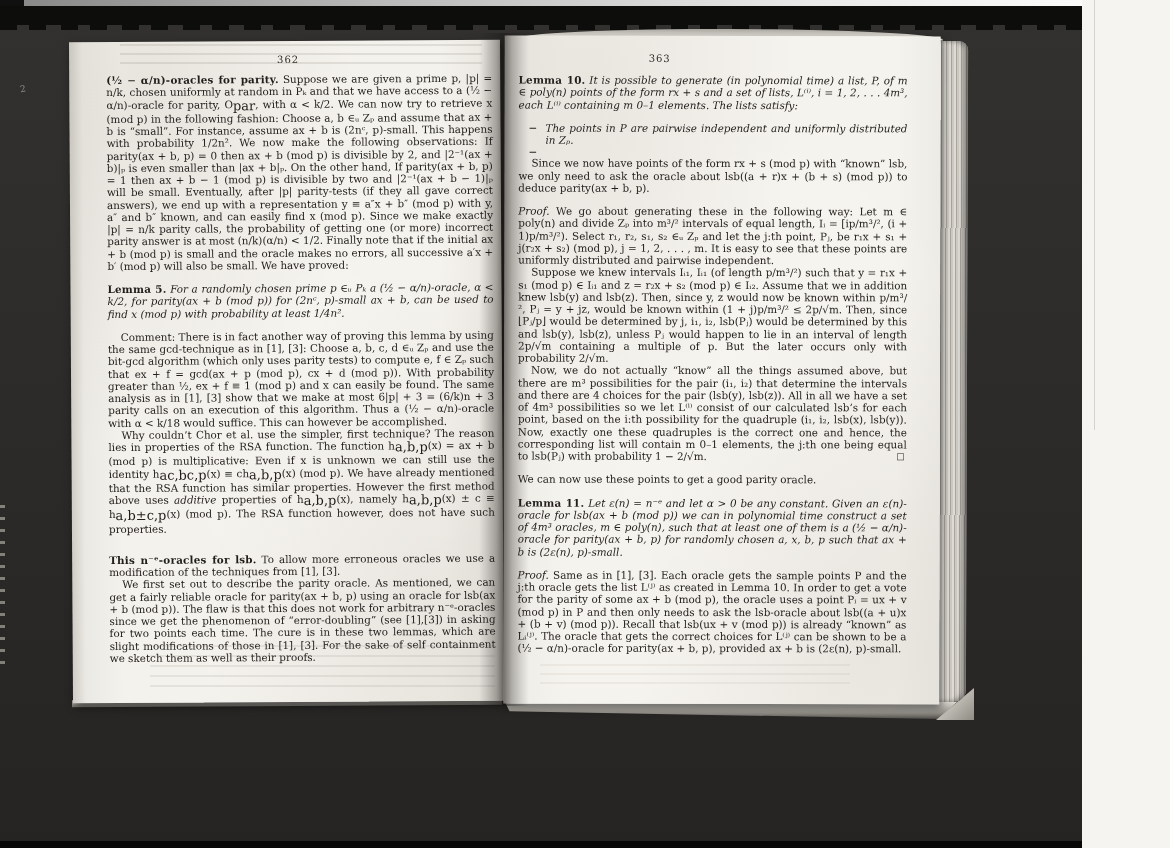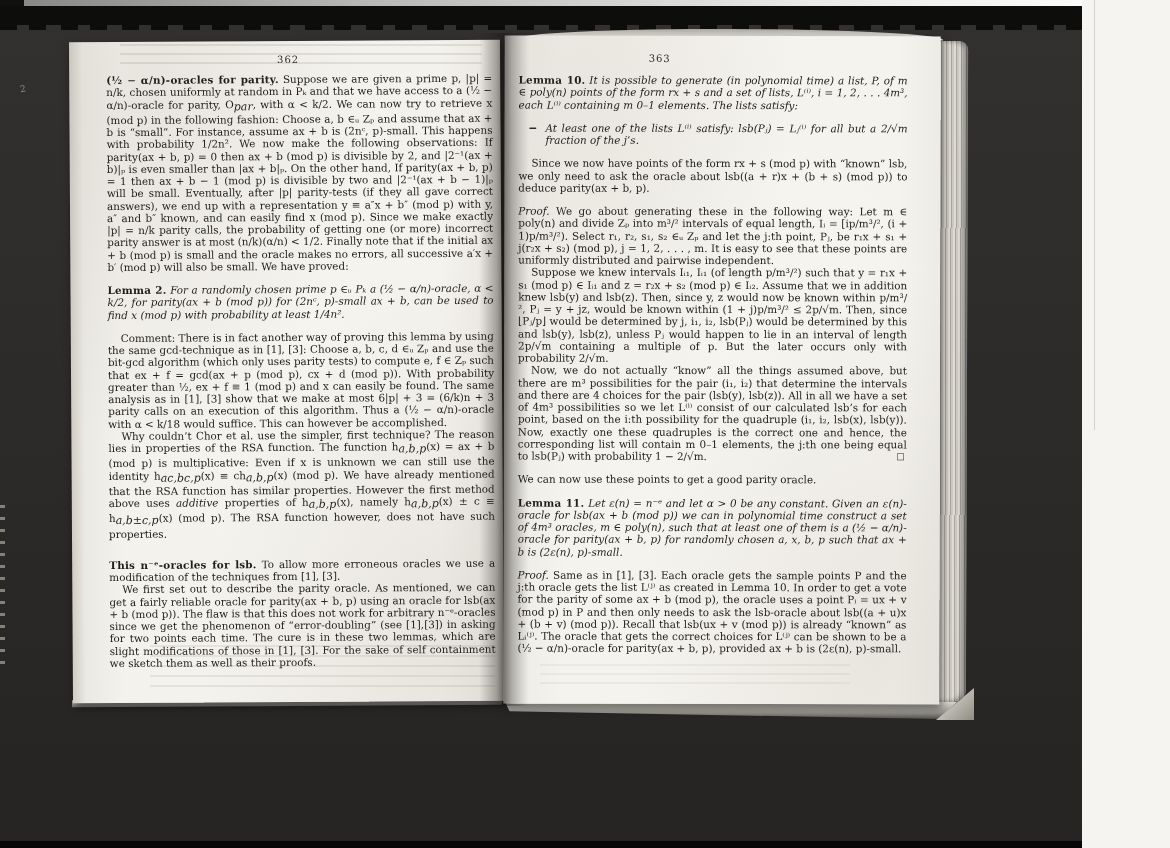--- a/index.html
+++ b/index.html
@@ -53,21 +53,21 @@
   .left-page .text-col{margin:8px 7px 0 37px;width:386px;}
   .right-page .text-col{margin:10px 0 0 14px;width:389px;}
   .blk{margin:0;padding:0;position:relative;}
   .blk.gap{margin-top:11px;}
   .blk.gap2{margin-top:19px;}
   .blk.indent{text-indent:13px;}
   .blk.li{padding-left:27px;font-style:italic;}
   .blk.li .marker{position:absolute;left:10px;font-style:normal;}
   .b{font-weight:700;letter-spacing:.2px;}
   .i{font-style:italic;}
-  .sub{font-size:11px;vertical-align:-2px;font-style:italic;}
+  .sub{font-size:13px;vertical-align:-2px;}
   .qed{position:absolute;right:2px;bottom:0;font-size:9px;font-style:normal;}
   
   .bleed{position:absolute;pointer-events:none;filter:blur(.7px);}
   .bleed-a{left:120px;top:44px;width:362px;height:27px;opacity:.5;
        background:repeating-linear-gradient(180deg,rgba(108,102,93,.30) 0 2px,transparent 2px 9px);}
   .bleed-b{left:150px;top:645px;width:345px;height:42px;opacity:.38;
        background:repeating-linear-gradient(180deg,rgba(108,102,93,.30) 0 2px,transparent 2px 10px);}
   .bleed-c{left:540px;top:664px;width:310px;height:20px;opacity:.22;
        background:repeating-linear-gradient(180deg,rgba(108,102,93,.35) 0 2px,transparent 2px 9px);}
 </style>
@@ -90,35 +90,35 @@
   <div class="bottom-edge-right"></div>
   <div class="corner-fold"></div>
   <div class="bottom-edge-left"></div>
   <div class="fore-edge"></div>
 
   <div class="left-page">
     <div class="page-noise"></div>
     <div class="page-number">362</div>
     <div class="text-col">
         <p class="blk"><span class="b">(½ − α/n)-oracles for parity.</span><span>  Suppose we are given a prime p, |p| = n/k, chosen uniformly at random in Pₖ and that we have access to a (½ − α/n)-oracle for parity, O</span><span class="sub">par</span><span>, with α &lt; k/2. We can now try to retrieve x (mod p) in the following fashion: Choose a, b ∈ᵤ Zₚ and assume that ax + b is “small”. For instance, assume ax + b is (2nᶜ, p)-small. This happens with probability 1/2n². We now make the following observations: If parity(ax + b, p) = 0 then ax + b (mod p) is divisible by 2, and |2⁻¹(ax + b)|ₚ is even smaller than |ax + b|ₚ. On the other hand, If parity(ax + b, p) = 1 then ax + b − 1 (mod p) is divisible by two and |2⁻¹(ax + b − 1)|ₚ will be small. Eventually, after |p| parity-tests (if they all gave correct answers), we end up with a representation y ≡ a″x + b″ (mod p) with y, a″ and b″ known, and can easily find x (mod p). Since we make exactly |p| = n/k parity calls, the probability of getting one (or more) incorrect parity answer is at most (n/k)(α/n) &lt; 1/2. Finally note that if the initial ax + b (mod p) is small and the oracle makes no errors, all successive a′x + b′ (mod p) will also be small. We have proved:</span></p>
-        <p class="blk gap"><span class="b">Lemma 2.</span><span class="i"> For a randomly chosen prime p ∈ᵤ Pₖ a (½ − α/n)-oracle, α &lt; k/2, for parity(ax + b (mod p)) for (2nᶜ, p)-small ax + b, can be used to find x (mod p) with probability at least 1/4n².</span></p>
+        <p class="blk gap"><span class="b">Lemma 5.</span><span class="i"> For a randomly chosen prime p ∈ᵤ Pₖ a (½ − α/n)-oracle, α &lt; k/2, for parity(ax + b (mod p)) for (2nᶜ, p)-small ax + b, can be used to find x (mod p) with probability at least 1/4n².</span></p>
         <p class="blk gap indent"><span>Comment: There is in fact another way of proving this lemma by using the same gcd-technique as in [1], [3]: Choose a, b, c, d ∈ᵤ Zₚ and use the bit-gcd algorithm (which only uses parity tests) to compute e, f ∈ Zₚ such that ex + f = gcd(ax + p (mod p), cx + d (mod p)). With probability greater than ½, ex + f ≡ 1 (mod p) and x can easily be found. The same analysis as in [1], [3] show that we make at most 6|p| + 3 = (6/k)n + 3 parity calls on an execution of this algorithm. Thus a (½ − α/n)-oracle with α &lt; k/18 would suffice. This can however be accomplished.</span></p>
         <p class="blk indent"><span>Why couldn’t Chor et al. use the simpler, first technique? The reason lies in properties of the RSA function. The function h</span><span class="sub">a,b,p</span><span>(x) = ax + b (mod p) is multiplicative: Even if x is unknown we can still use the identity h</span><span class="sub">ac,bc,p</span><span>(x) ≡ ch</span><span class="sub">a,b,p</span><span>(x) (mod p). We have already mentioned that the RSA function has similar properties. However the first method above uses </span><span class="i">additive</span><span> properties of h</span><span class="sub">a,b,p</span><span>(x), namely h</span><span class="sub">a,b,p</span><span>(x) ± c ≡ h</span><span class="sub">a,b±c,p</span><span>(x) (mod p). The RSA function however, does not have such properties.</span></p>
         <p class="blk gap2"><span class="b">This n⁻ᵉ-oracles for lsb.</span><span> To allow more erroneous oracles we use a modification of the techniques from [1], [3].</span></p>
         <p class="blk indent"><span>We first set out to describe the parity oracle. As mentioned, we can get a fairly reliable oracle for parity(ax + b, p) using an oracle for lsb(ax + b (mod p)). The flaw is that this does not work for arbitrary n⁻ᵉ-oracles since we get the phenomenon of “error-doubling” (see [1],[3]) in asking for two points each time. The cure is in these two lemmas, which are slight modifications of those in [1], [3]. For the sake of self containment we sketch them as well as their proofs.</span></p>
       </div>
   </div>
 
   <div class="right-page">
     <div class="page-noise"></div>
     <div class="page-number">363</div>
     <div class="text-col">
         <p class="blk"><span class="b">Lemma 10.</span><span class="i"> It is possible to generate (in polynomial time) a list, P, of m ∈ poly(n) points of the form rx + s and a set of lists, L⁽ⁱ⁾, i = 1, 2, . . . 4m³, each L⁽ⁱ⁾ containing m 0–1 elements. The lists satisfy:</span></p>
-        <div class="blk li gap"><span class="marker">−</span></div>
-        <div class="blk li"><span class="marker">−</span><span class="i">At least one of the lists L⁽ⁱ⁾ satisfy: lsb(Pⱼ) = Lⱼ⁽ⁱ⁾ for all but a 2/√m fraction of the j’s.</span></div>
+        <div class="blk li gap"><span class="marker">−</span><span class="i">The points in P are pairwise independent and uniformly distributed in Zₚ.</span></div>
+        <div class="blk li"><span class="marker">−</span></div>
         <p class="blk gap indent"><span>Since we now have points of the form rx + s (mod p) with “known” lsb, we only need to ask the oracle about lsb((a + r)x + (b + s) (mod p)) to deduce parity(ax + b, p).</span></p>
         <p class="blk gap"><span class="i">Proof.</span><span> We go about generating these in the following way: Let m ∈ poly(n) and divide Zₚ into m³/² intervals of equal length, Iᵢ = [ip/m³/², (i + 1)p/m³/²). Select r₁, r₂, s₁, s₂ ∈ᵤ Zₚ and let the j:th point, Pⱼ, be r₁x + s₁ + j(r₂x + s₂) (mod p), j = 1, 2, . . . , m. It is easy to see that these points are uniformly distributed and pairwise independent.</span></p>
         <p class="blk indent"><span>Suppose we knew intervals Iᵢ₁, Iᵢ₁ (of length p/m³/²) such that y = r₁x + s₁ (mod p) ∈ Iᵢ₁ and z = r₂x + s₂ (mod p) ∈ Iᵢ₂. Assume that we in addition knew lsb(y) and lsb(z). Then, since y, z would now be known within p/m³/², Pⱼ = y + jz, would be known within (1 + j)p/m³/² ≤ 2p/√m. Then, since ⌊Pⱼ/p⌋ would be determined by j, i₁, i₂, lsb(Pⱼ) would be determined by this and lsb(y), lsb(z), unless Pⱼ would happen to lie in an interval of length 2p/√m containing a multiple of p. But the later occurs only with probability 2/√m.</span></p>
         <p class="blk indent"><span>Now, we do not actually “know” all the things assumed above, but there are m³ possibilities for the pair (i₁, i₂) that determine the intervals and there are 4 choices for the pair (lsb(y), lsb(z)). All in all we have a set of 4m³ possibilities so we let L⁽ⁱ⁾ consist of our calculated lsb’s for each point, based on the i:th possibility for the quadruple (i₁, i₂, lsb(x), lsb(y)). Now, exactly one these quadruples is the correct one and hence, the corresponding list will contain m 0–1 elements, the j:th one being equal to lsb(Pⱼ) with probability 1 − 2/√m.</span><span class="qed">□</span></p>
         <p class="blk gap"><span>We can now use these points to get a good parity oracle.</span></p>
         <p class="blk gap"><span class="b">Lemma 11.</span><span class="i"> Let ε(n) = n⁻ᵉ and let α &gt; 0 be any constant. Given an ε(n)-oracle for lsb(ax + b (mod p)) we can in polynomial time construct a set of 4m³ oracles, m ∈ poly(n), such that at least one of them is a (½ − α/n)-oracle for parity(ax + b, p) for randomly chosen a, x, b, p such that ax + b is (2ε(n), p)-small.</span></p>
         <p class="blk gap"><span class="i">Proof.</span><span> Same as in [1], [3]. Each oracle gets the sample points P and the j:th oracle gets the list L⁽ʲ⁾ as created in Lemma 10. In order to get a vote for the parity of some ax + b (mod p), the oracle uses a point Pᵢ = ux + v (mod p) in P and then only needs to ask the lsb-oracle about lsb((a + u)x + (b + v) (mod p)). Recall that lsb(ux + v (mod p)) is already “known” as Lᵢ⁽ʲ⁾. The oracle that gets the correct choices for L⁽ʲ⁾ can be shown to be a (½ − α/n)-oracle for parity(ax + b, p), provided ax + b is (2ε(n), p)-small.</span></p>
       </div>
   </div>
 

